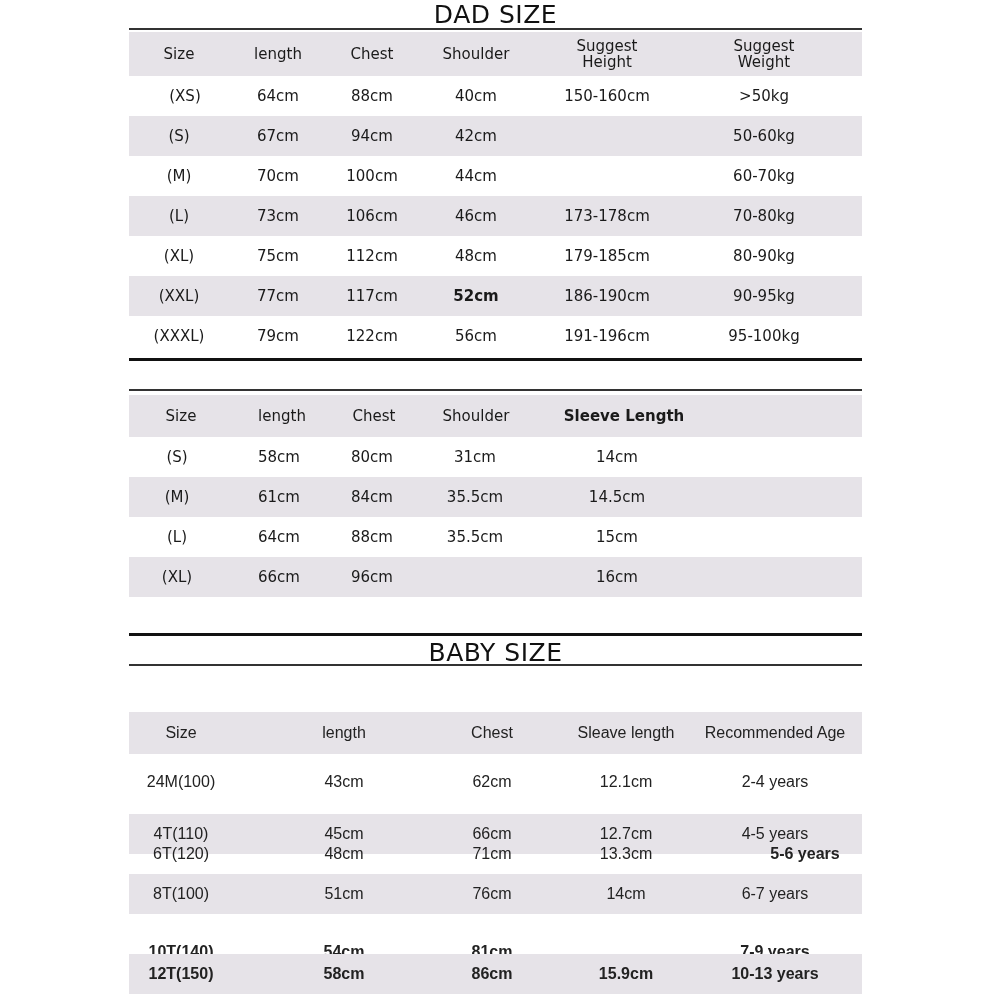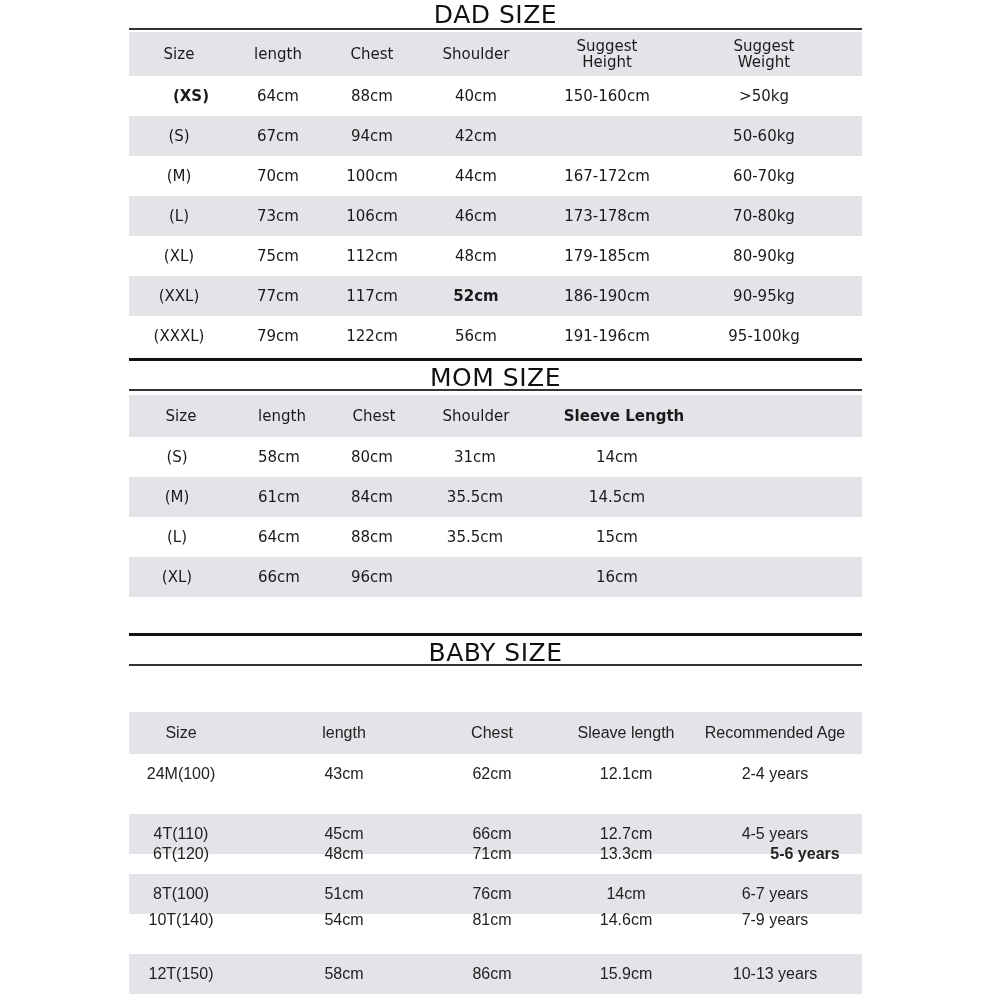--- a/index.html
+++ b/index.html
@@ -30,40 +30,39 @@
     <div class="cell" style="left:0; width:100px;">Size</div>
     <div class="cell" style="left:100px; width:98px;">length</div>
     <div class="cell" style="left:198px; width:90px;">Chest</div>
     <div class="cell" style="left:288px; width:118px;">Shoulder</div>
     <div class="cell" style="left:565px; width:140px; padding:0 38px; box-sizing:border-box;">Suggest Weight</div>
     <div class="cell" style="left:406px; width:144px; width:144px; padding:0 40px; box-sizing:border-box;">Suggest Height</div>
   </div>
 
   <div id="dad-rows">
       <div class="row" style="top: 76px; height: 40px;">
-        <div class="cell" style="left: 12px; width: 100px; font-weight: bold;">(XS)</div>
+        <div class="cell" style="left: 6px; width: 100px;">(XS)</div>
         <div class="cell" style="left: 100px; width: 98px;">64cm</div>
         <div class="cell" style="left: 198px; width: 90px;">88cm</div>
         <div class="cell" style="left: 288px; width: 118px;">40cm</div>
         <div class="cell" style="left: 406px; width: 144px;">150-160cm</div>
         <div class="cell" style="left: 560px; width: 150px;">&gt;50kg</div>
       </div>
       <div class="row shade" style="top: 116px; height: 40px;">
         <div class="cell" style="left: 0px; width: 100px;">(S)</div>
         <div class="cell" style="left: 100px; width: 98px;">67cm</div>
         <div class="cell" style="left: 198px; width: 90px;">94cm</div>
         <div class="cell" style="left: 288px; width: 118px;">42cm</div>
         <div class="cell" style="left: 560px; width: 150px;">50-60kg</div>
       </div>
       <div class="row" style="top: 156px; height: 40px;">
         <div class="cell" style="left: 0px; width: 100px;">(M)</div>
         <div class="cell" style="left: 100px; width: 98px;">70cm</div>
         <div class="cell" style="left: 198px; width: 90px;">100cm</div>
         <div class="cell" style="left: 288px; width: 118px;">44cm</div>
-        <div class="cell" style="left: 406px; width: 144px;">167-172cm</div>
         <div class="cell" style="left: 560px; width: 150px;">60-70kg</div>
       </div>
       <div class="row shade" style="top: 196px; height: 40px;">
         <div class="cell" style="left: 0px; width: 100px;">(L)</div>
         <div class="cell" style="left: 100px; width: 98px;">73cm</div>
         <div class="cell" style="left: 198px; width: 90px;">106cm</div>
         <div class="cell" style="left: 288px; width: 118px;">46cm</div>
         <div class="cell" style="left: 406px; width: 144px;">173-178cm</div>
         <div class="cell" style="left: 560px; width: 150px;">70-80kg</div>
       </div>
@@ -89,21 +88,20 @@
         <div class="cell" style="left: 198px; width: 90px;">122cm</div>
         <div class="cell" style="left: 288px; width: 118px;">56cm</div>
         <div class="cell" style="left: 406px; width: 144px;">191-196cm</div>
         <div class="cell" style="left: 560px; width: 150px;">95-100kg</div>
       </div>
     </div>
 </div>
 
 <div class="section mom" style="top:355px; height:245px;">
   <div class="rule-thick" style="top:3px;"></div>
-  <div class="title-bar" style="position:absolute; left:0; right:0; top:8px; height:28px; line-height:30px;">MOM SIZE</div>
   <div class="rule-thin" style="top:34px;"></div>
 
   <div class="row shade hdr" style="top:40px; height:42px;">
     <div class="cell" style="left:0; width:104px;">Size</div>
     <div class="cell" style="left:104px; width:98px;">length</div>
     <div class="cell" style="left:202px; width:86px;">Chest</div>
     <div class="cell bold" style="left:288px; width:118px; font-weight:normal;">Shoulder</div>
     <div class="cell bold" style="left:415px; width:160px;">Sleeve Length</div>
   </div>
 
@@ -145,21 +143,21 @@
 
   <div class="row shade hdr" style="top:82px; height:42px;">
     <div class="cell" style="left:0; width:104px;">Size</div>
     <div class="cell" style="left:150px; width:130px;">length</div>
     <div class="cell" style="left:300px; width:126px;">Chest</div>
     <div class="cell" style="left:432px; width:130px;">Sleave length</div>
     <div class="cell" style="left:566px; width:160px;">Recommended Age</div>
   </div>
 
   <div id="baby-rows">
-      <div class="row" style="top: 124px; height: 40px;">
+      <div class="row" style="top: 132px; height: 40px;">
         <div class="cell" style="left: 0px; width: 104px;">24M(100)</div>
         <div class="cell" style="left: 150px; width: 130px;">43cm</div>
         <div class="cell" style="left: 300px; width: 126px;">62cm</div>
         <div class="cell" style="left: 432px; width: 130px;">12.1cm</div>
         <div class="cell" style="left: 566px; width: 160px;">2-4 years</div>
       </div>
       <div class="row shade" style="top: 164px; height: 40px; margin-top: 20px;">
         <div class="cell" style="left: 0px; width: 104px;">4T(110)</div>
         <div class="cell" style="left: 150px; width: 130px;">45cm</div>
         <div class="cell" style="left: 300px; width: 126px;">66cm</div>
@@ -173,28 +171,27 @@
         <div class="cell" style="left: 432px; width: 130px;">13.3cm</div>
         <div class="cell" style="left: 596px; width: 160px; font-weight: bold;">5-6 years</div>
       </div>
       <div class="row shade" style="top: 244px; height: 40px;">
         <div class="cell" style="left: 0px; width: 104px;">8T(100)</div>
         <div class="cell" style="left: 150px; width: 130px;">51cm</div>
         <div class="cell" style="left: 300px; width: 126px;">76cm</div>
         <div class="cell" style="left: 432px; width: 130px;">14cm</div>
         <div class="cell" style="left: 566px; width: 160px;">6-7 years</div>
       </div>
-      <div class="row" style="top: 268px; height: 43px;">
+      <div class="row" style="top: 300px; height: 43px; font-weight: bold;">
         <div class="cell" style="left: 0px; width: 104px;">10T(140)</div>
         <div class="cell" style="left: 150px; width: 130px; text-align: right;">54cm</div>
         <div class="cell" style="left: 300px; width: 126px;">81cm</div>
-        <div class="cell" style="left: 432px; width: 130px;">14.6cm</div>
         <div class="cell" style="left: 566px; width: 160px;">7-9 years</div>
       </div>
-      <div class="row shade" style="top: 324px; height: 40px;">
+      <div class="row shade" style="top: 324px; height: 40px; font-weight: bold;">
         <div class="cell" style="left: 0px; width: 104px;">12T(150)</div>
         <div class="cell" style="left: 150px; width: 130px;">58cm</div>
         <div class="cell" style="left: 300px; width: 126px;">86cm</div>
         <div class="cell" style="left: 432px; width: 130px;">15.9cm</div>
         <div class="cell" style="left: 566px; width: 160px;">10-13 years</div>
       </div>
     </div>
 </div>
 
 </body></html>

